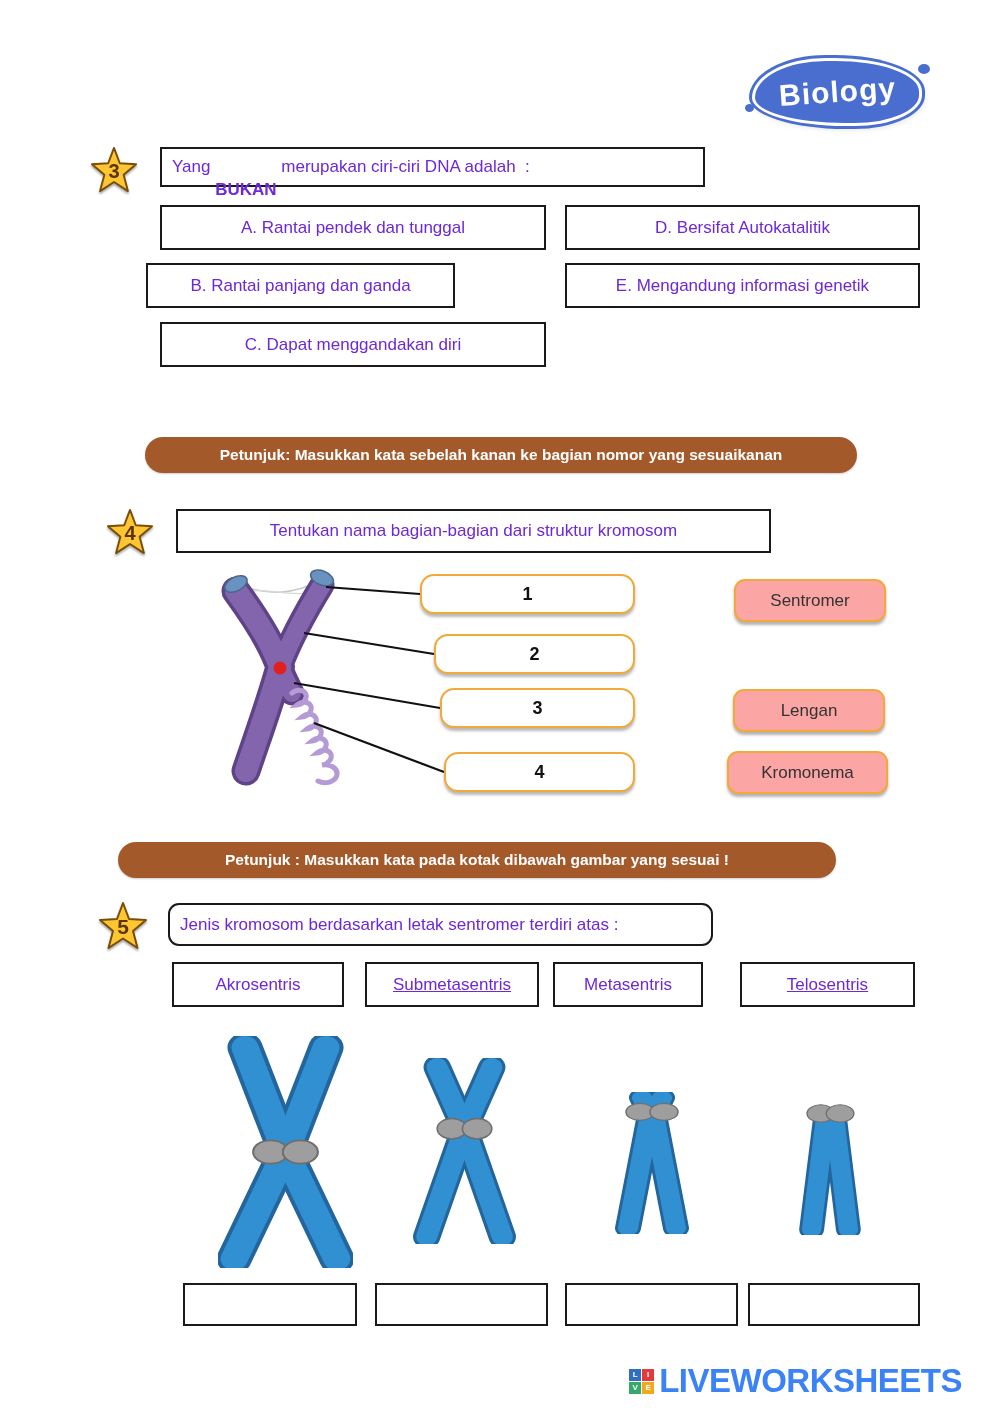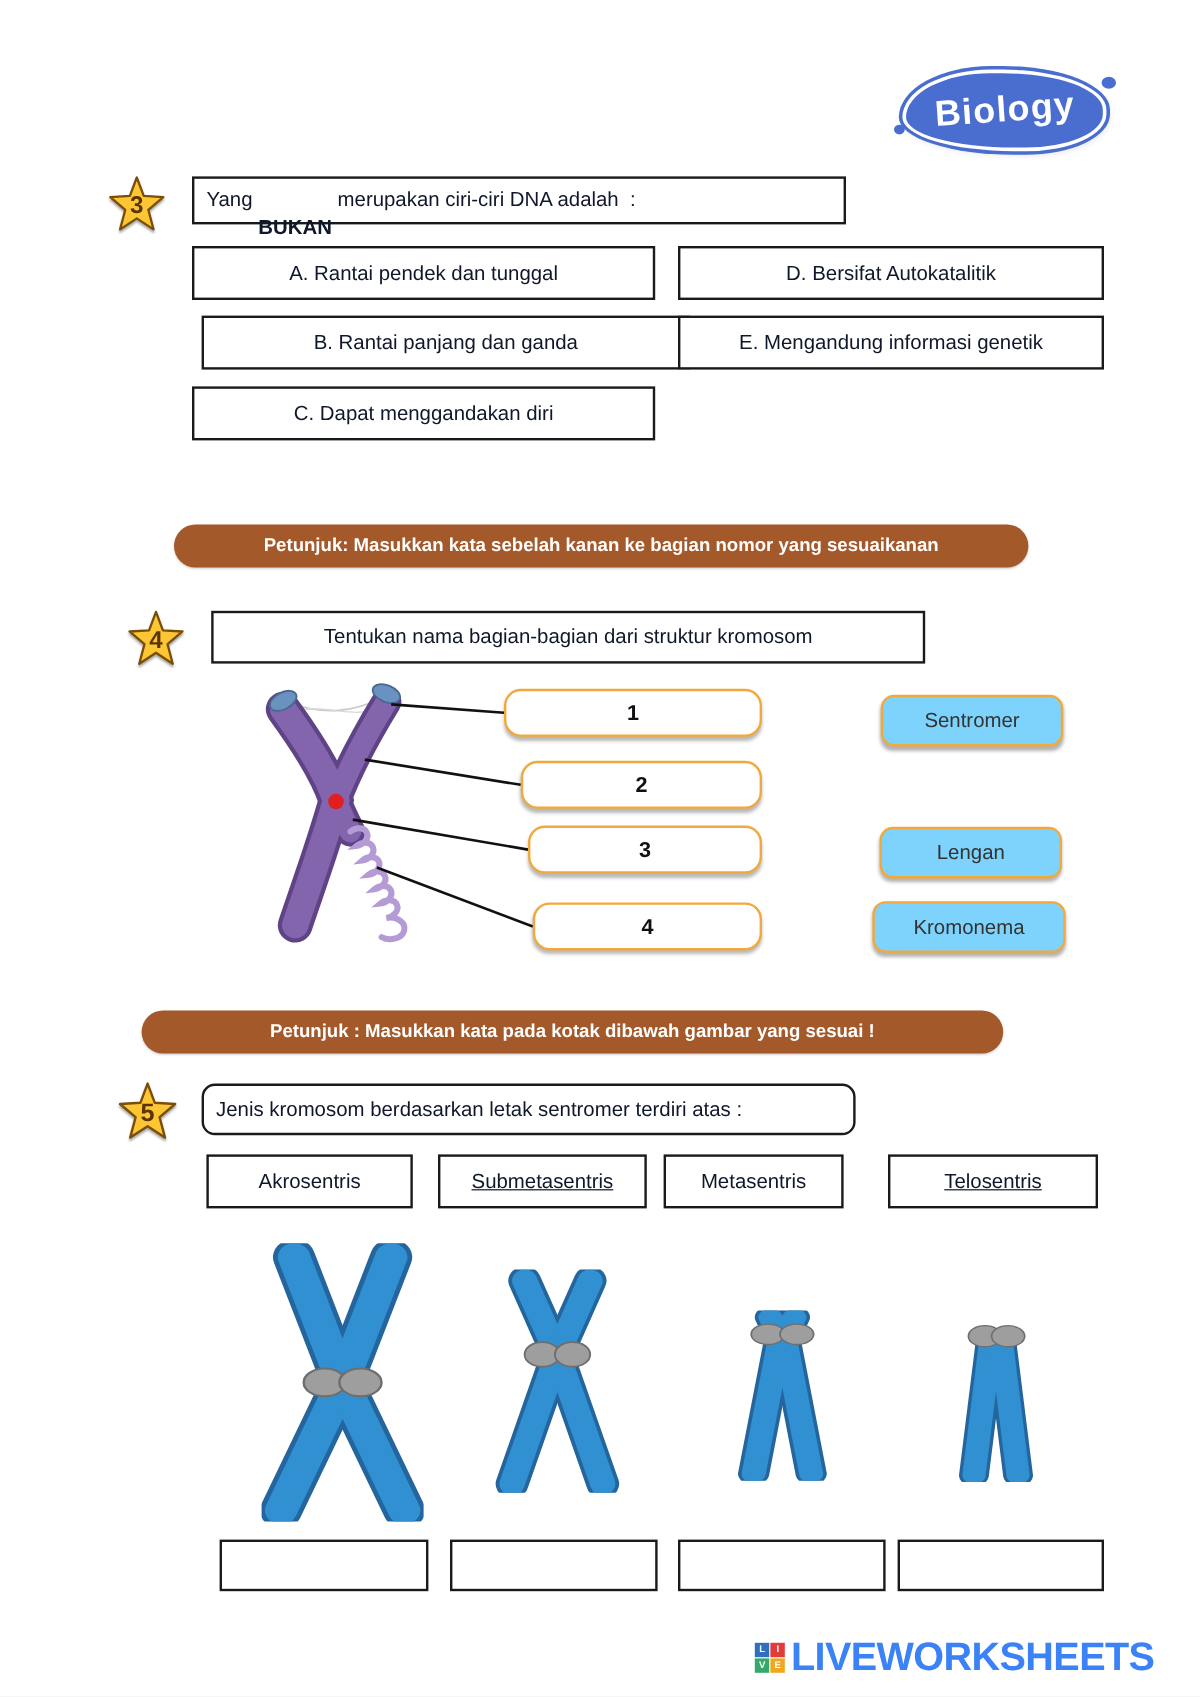--- a/index.html
+++ b/index.html
@@ -28,42 +28,42 @@
   .bio-dot.d2{width:9px;height:8px;left:-7px;bottom:14px;}
 
   
   .star{width:48px;height:48px;filter:drop-shadow(0 2px 1px rgba(0,0,0,.35));}
   .star svg{width:100%;height:100%;}
   .star text{font-family:"Liberation Sans",sans-serif;font-weight:bold;}
 
   
   .qbox{
     border:2px solid #1a1a1a;background:#fff;display:flex;align-items:center;
-    font-size:17px;color:#0f172a;box-sizing:border-box;
+    font-size:17px;color:#6d28d9;box-sizing:border-box;
   }
   .qbox.padded{padding-left:10px;white-space:pre;}
   .qbox.center{justify-content:center;}
   .b{font-weight:bold;margin-top:45px;}
 
   
   .banner{
     background:#a4592b;color:#ffffff;font-weight:bold;font-size:15.5px;
     border-radius:19px;display:flex;align-items:center;justify-content:center;
     box-sizing:border-box;box-shadow:0 1px 2px rgba(0,0,0,.2);
   }
 
   
   .slot{
     border:2.5px solid #f2a93b;border-radius:14px;background:#fff;
     box-shadow:0 3px 3px rgba(0,0,0,.28);
     display:flex;align-items:center;justify-content:center;
     font-weight:bold;font-size:18px;color:#111;box-sizing:border-box;
   }
   .bank{
-    border:2.5px solid #f2a93b;border-radius:11px;background:#7dd3fc;
+    border:2.5px solid #f2a93b;border-radius:11px;background:#fca5a5;
     box-shadow:0 3px 3px rgba(0,0,0,.3);
     display:flex;align-items:center;justify-content:center;
     font-size:17px;color:#333;box-sizing:border-box;
   }
 
   
   .footer{right:38px;bottom:14px;display:flex;align-items:center;gap:5px;text-decoration:none;cursor:pointer;}
   .lw-blocks{display:grid;grid-template-columns:12px 12px;grid-auto-rows:12px;gap:1px;}
   .blk{display:flex;align-items:center;justify-content:center;color:#fff;font-size:8px;font-weight:bold;line-height:1;}
   .b-l{background:#2f6fbd;}.b-i{background:#e23b3b;}.b-v{background:#35a96c;}.b-e{background:#f0a81e;}
@@ -88,21 +88,21 @@
       <text x="50" y="66" text-anchor="middle" font-size="42" fill="#5a3405">3</text>
     </svg>
   </div>
 
   <div class="abs qbox padded" style="left:160px;top:147px;width:545px;height:40px;">
     <span>Yang </span><span class="b">BUKAN</span><span> merupakan ciri-ciri DNA adalah  :</span>
   </div>
 
   <div class="abs qbox center" style="left:160px;top:205px;width:386px;height:45px;">A. Rantai pendek dan tunggal</div>
   <div class="abs qbox center" style="left:565px;top:205px;width:355px;height:45px;">D. Bersifat Autokatalitik</div>
-  <div class="abs qbox center" style="left:168px;top:263px;width:407px;height:45px;">B. Rantai panjang dan ganda</div>
+  <div class="abs qbox center" style="left:146px;top:263px;width:309px;height:45px;">B. Rantai panjang dan ganda</div>
   <div class="abs qbox center" style="left:565px;top:263px;width:355px;height:45px;">E. Mengandung informasi genetik</div>
   <div class="abs qbox center" style="left:160px;top:322px;width:386px;height:45px;">C. Dapat menggandakan diri</div>
 
   <div class="abs banner" style="left:145px;top:437px;width:712px;height:36px;">Petunjuk: Masukkan kata sebelah  kanan ke bagian nomor yang sesuaikanan</div>
 
   <div class="abs star" style="left:106px;top:508px;">
     <svg viewBox="0 0 100 100">
       <polygon points="50,4 62,36 96,38 70,60 79,94 50,75 21,94 30,60 4,38 38,36" fill="#ffc633" stroke="#7a4e07" stroke-width="4" stroke-linejoin="round"></polygon>
       <text x="50" y="66" text-anchor="middle" font-size="42" fill="#5a3405">4</text>
     </svg>

